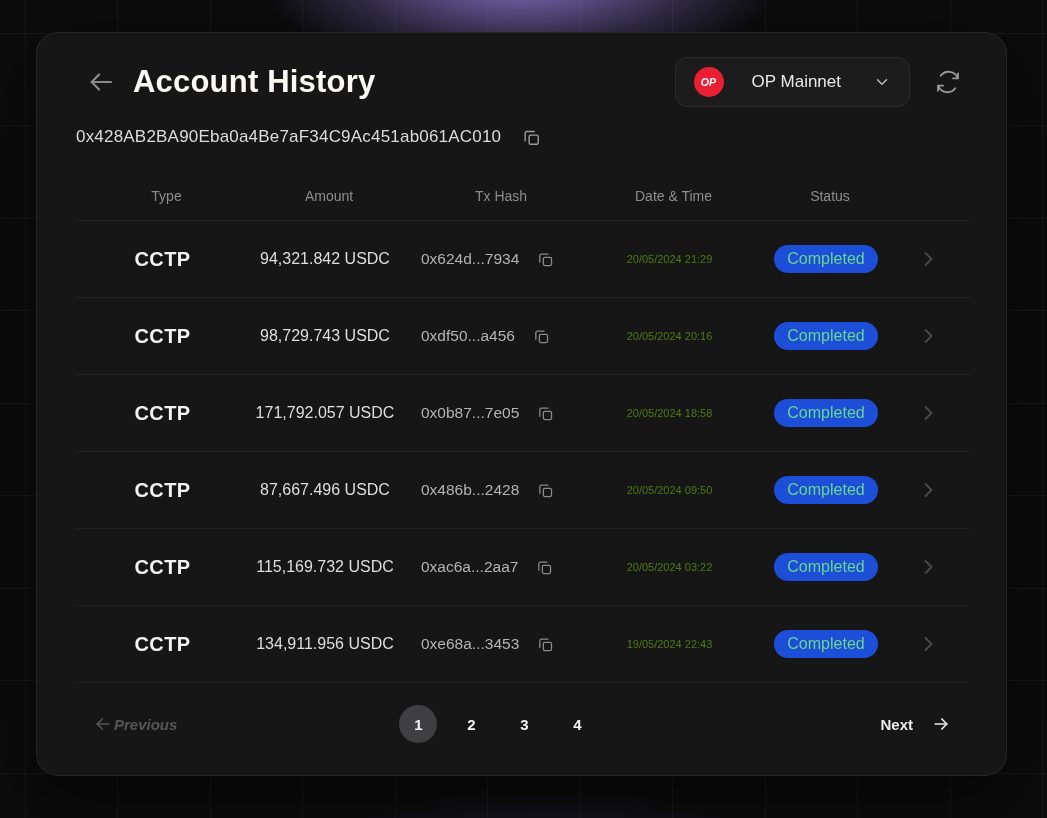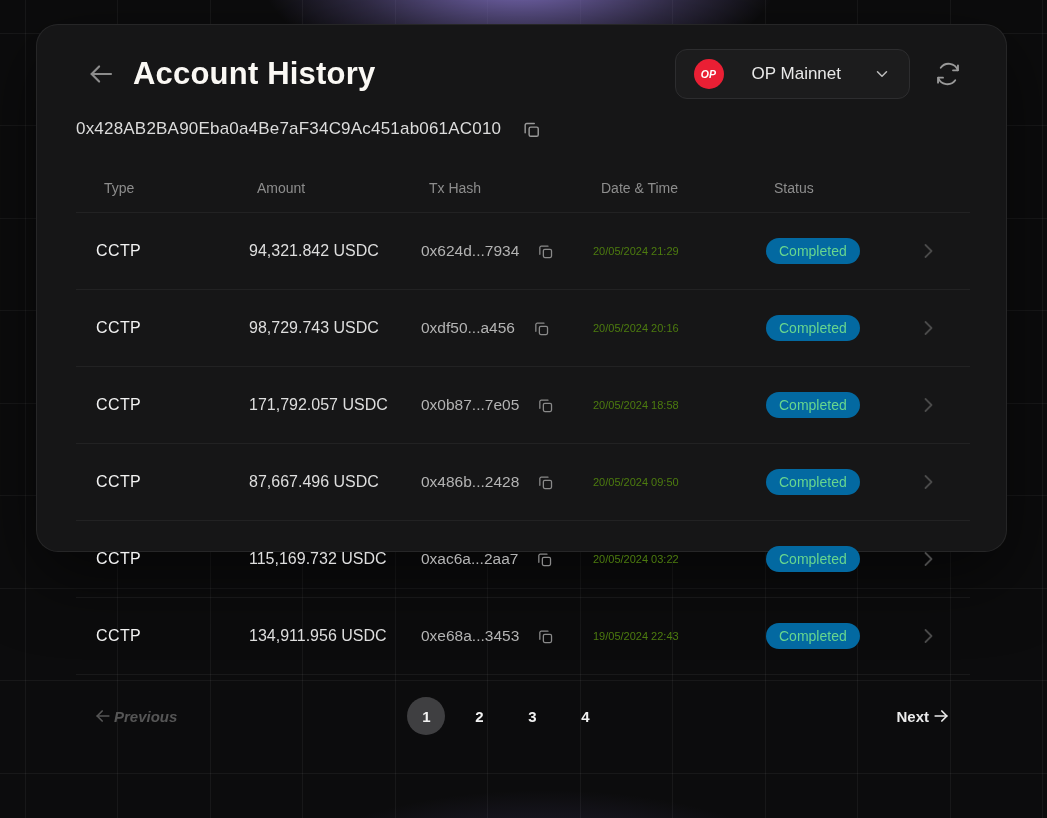--- a/index.html
+++ b/index.html
@@ -15,26 +15,27 @@
     background-image:
       radial-gradient(ellipse 330px 130px at 520px -20px, rgba(133,116,200,0.95), rgba(133,116,200,0.30) 50%, rgba(133,116,200,0) 78%),
       radial-gradient(ellipse 400px 150px at 545px 895px, rgba(104,92,168,0.38), rgba(104,92,168,0) 70%),
       repeating-linear-gradient(to right, rgba(255,255,255,0.05) 0px, rgba(255,255,255,0.05) 1px, transparent 1px, transparent 92.5px),
       repeating-linear-gradient(to bottom, rgba(255,255,255,0.05) 0px, rgba(255,255,255,0.05) 1px, transparent 1px, transparent 92.5px);
     background-position: 0 0, 0 0, 25px 0, 0 33px;
   }
 
   .card {
     position: absolute;
-    left: 36px; top: 24px;
-    width: 971px; height: 528px;
+    left: 36px; top: 32px;
+    width: 971px; height: 744px;
     background: #161617;
     border: 1px solid rgba(255,255,255,0.07);
     border-radius: 22px;
     box-shadow: 0 24px 70px rgba(0,0,0,0.55);
+    text-align: center;
   }
 
   
   .card-header {
     display: flex;
     align-items: center;
     justify-content: space-between;
     margin: 24px 44px 0 48px;
     height: 50px;
   }
@@ -83,48 +84,48 @@
   .t-row {
     display: grid;
     grid-template-columns: 153px 172px 172px 173px 140px 1fr;
     align-items: center;
     border-bottom: 1px solid rgba(255,255,255,0.055);
   }
   .t-head { height: 50px; }
   .t-head .t-cell { font-size: 14px; color: #8d8d8d; padding-left: 28px; font-weight: 400; }
   .t-body { height: 77px; cursor: pointer; }
   .t-cell { padding-left: 20px; }
-  .cell-type { font-size: 16px; font-weight: 400; color: #f2f2f2; letter-spacing: 0.4px; }
+  .cell-type { font-size: 20px; font-weight: 700; color: #f2f2f2; letter-spacing: 0.4px; }
   .cell-amount { font-size: 16px; color: #dedede; }
   .cell-hash { font-size: 15.5px; color: #b3b3b3; display: flex; align-items: center; gap: 18px; }
   .cell-hash .copy-btn { color: #8a8a8a; }
   .cell-date { font-size: 11px; color: #4d7c0f; }
   .status-badge {
     display: inline-block;
     padding: 5px 13px;
     border-radius: 14px;
-    background: #0369a1;
+    background: #1d4ed8;
     color: #67d68f;
-    font-size: 14px;
+    font-size: 16px;
   }
   .cell-chevron { display: flex; justify-content: center; color: #4a4a4a; padding-left: 0; }
 
   
   .pagination {
     display: flex; align-items: center; justify-content: space-between;
     margin: 22px 55px 0 56px;
   }
   .page-prev {
     display: flex; align-items: center; gap: 1px;
     color: #565656; font-size: 15px; font-weight: 700;
     cursor: pointer;
     font-style: italic;
   }
   .page-next {
-    display: flex; align-items: center; gap: 2px;
+    display: flex; align-items: center; gap: 18px;
     color: #ebebeb; font-size: 15px; font-weight: 700;
     cursor: pointer;
   }
   .page-numbers { display: flex; align-items: center; gap: 15px; margin-left: -62px; }
   .page-num {
     width: 38px; height: 38px; border-radius: 50%;
     display: flex; align-items: center; justify-content: center;
     color: #f2f2f2; font-size: 15px; font-weight: 700;
     cursor: pointer;
   }

